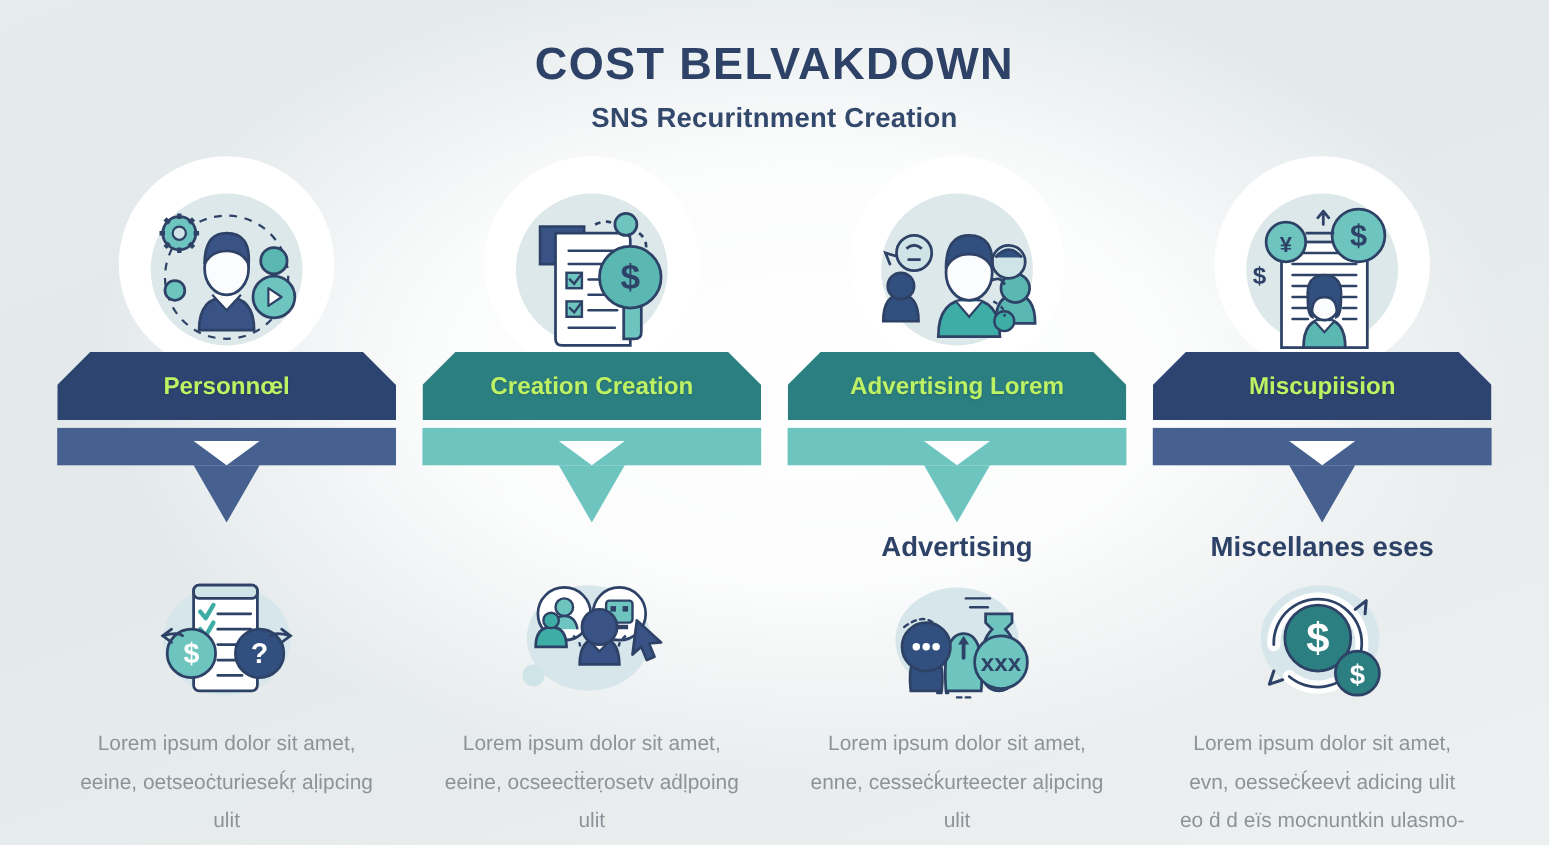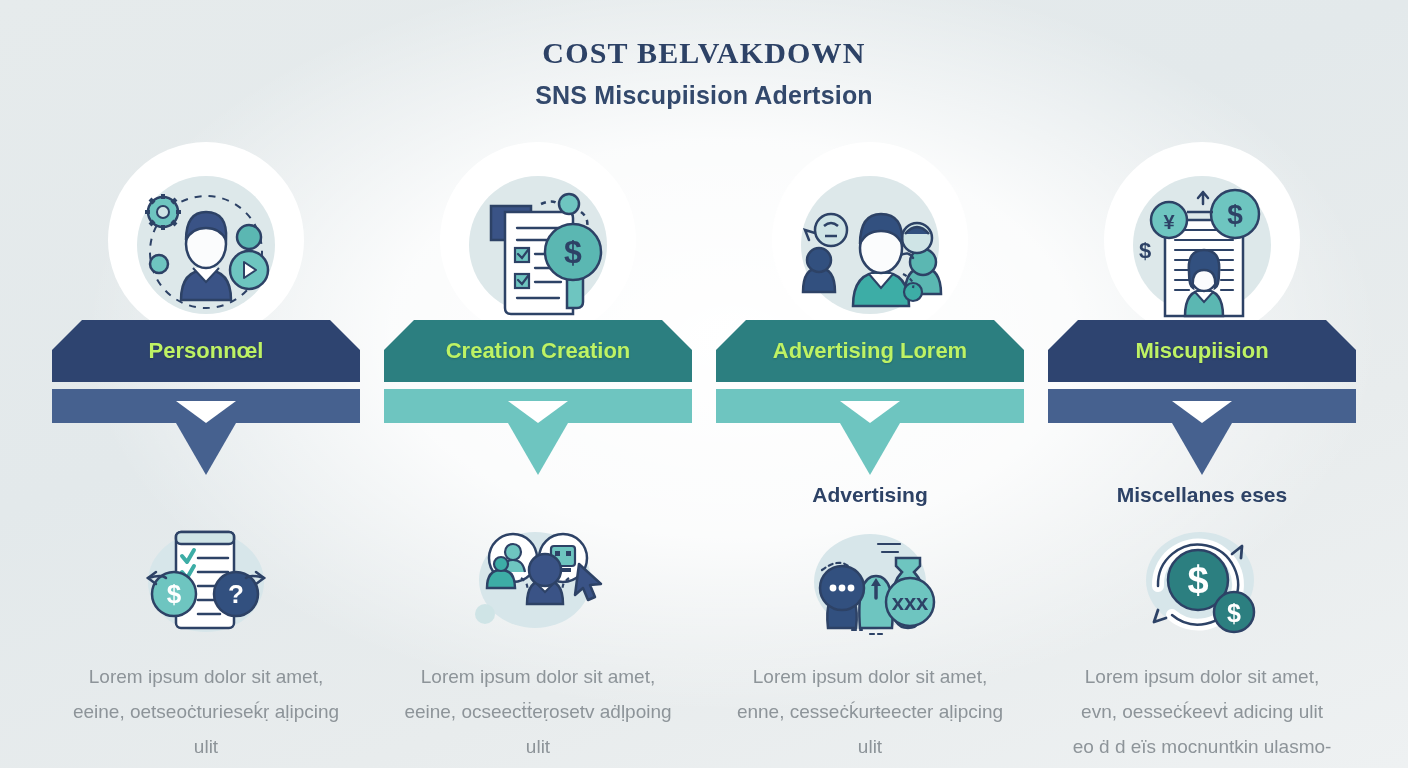--- a/index.html
+++ b/index.html
@@ -26,27 +26,26 @@
 
   
   .header {
     position: absolute;
     top: 36px;
     left: 0;
     width: 1408px;
     text-align: center;
   }
   .title {
-    font-size: 30px;
+    font-size: 41px;
     font-weight: bold;
     letter-spacing: 1.2px;
     color: #2d4266;
     line-height: 1.1;
     margin: 0;
-    font-family: Liberation Serif, serif;
   }
   .subtitle {
     font-size: 25px;
     font-weight: bold;
     color: #33496c;
     margin-top: 12px;
     letter-spacing: 0.2px;
   }
 
   
@@ -147,21 +146,21 @@
   .arrow-wrap {
     position: relative;
     height: 56px;
   }
 
   
   .subhead {
     height: 34px;
     margin-top: 4px;
     text-align: center;
-    font-size: 21px;
+    font-size: 25px;
     font-weight: bold;
     color: #2d4266;
   }
 
   
   .bottom-icon {
     height: 130px;
     display: flex;
     align-items: center;
     justify-content: center;
@@ -178,21 +177,21 @@
     white-space: pre-line;
   }
 </style>
 </head>
 <body>
 
 <div class="canvas">
 
   <div class="header">
     <div class="title">COST BELVAKDOWN</div>
-    <div class="subtitle">SNS Miscupiision Adertsion</div>
+    <div class="subtitle">SNS Recuritnment Creation</div>
   </div>
 
   <div class="columns">
 
     <div class="col">
       <div class="stage">
         <div class="stage-disc"></div>
         <div class="stage-inner"></div>
         <svg class="stage-art" viewBox="0 0 150 138">
           <circle cx="75" cy="70" r="56" fill="none" stroke="#2d4266" stroke-width="2" stroke-dasharray="7 7"></circle>

